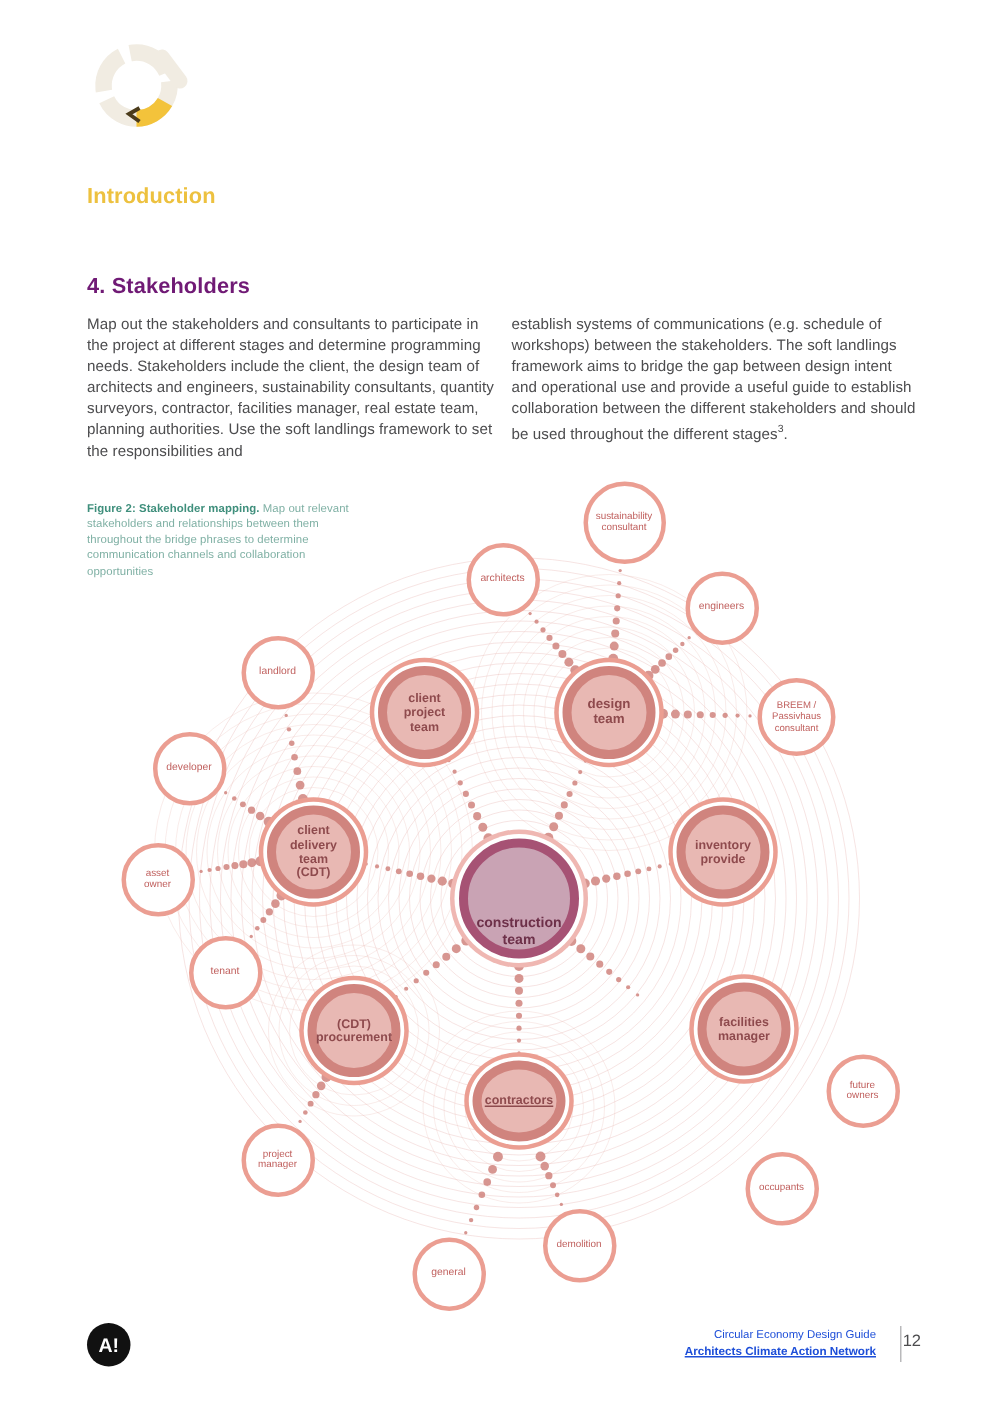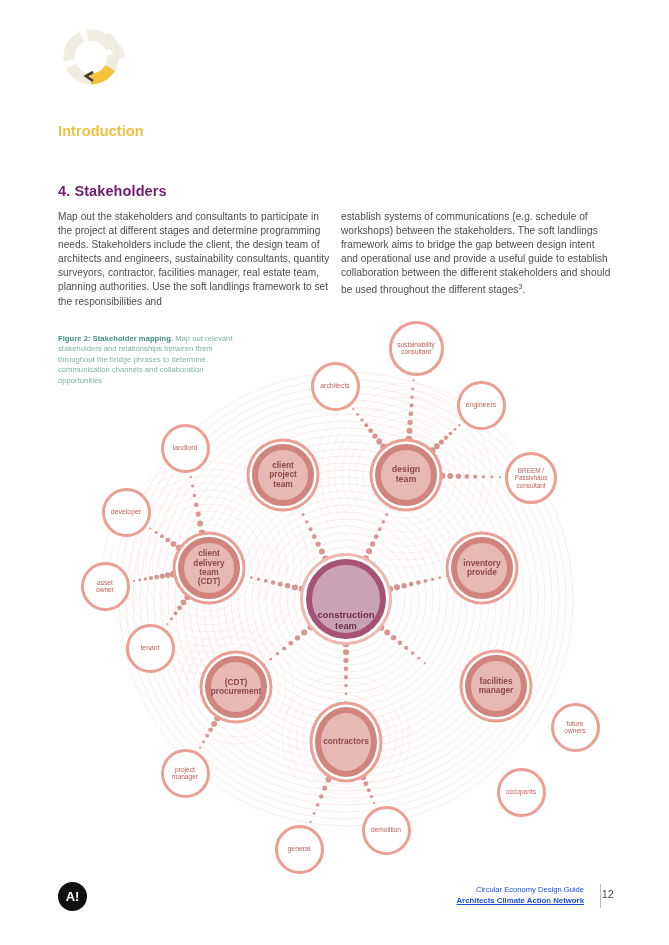--- a/index.html
+++ b/index.html
@@ -341,21 +341,21 @@
 provide</span>
         </div>
         <div class="node mid" style="left: 205px; top: 356px; width: 62px; height: 62px; font-size: 8.3px;">
           <span style="white-space: pre-line;">(CDT)
 procurement</span>
         </div>
         <div class="node mid" style="left: 422px; top: 355px; width: 62px; height: 62px; font-size: 8.3px; margin-left: 43px;">
           <span style="white-space: pre-line;">facilities
 manager</span>
         </div>
-        <div class="node mid" style="left: 315px; top: 407px; width: 62px; height: 70px; font-size: 8.3px;">
+        <div class="node mid" style="left: 315px; top: 407px; width: 62px; height: 54px; font-size: 8.3px; text-decoration: underline;">
           <span style="white-space: pre-line;">contractors</span>
         </div>
         <div class="node ring" style="left: 388.5px; top: 20.5px; width: 55px; height: 55px; font-size: 6.6px;">
           <span style="white-space: pre-line;">sustainability
 consultant</span>
         </div>
         <div class="node ring" style="left: 310.5px; top: 61.5px; width: 49px; height: 49px; font-size: 6.9px;">
           <span style="white-space: pre-line;">architects</span>
         </div>
         <div class="node ring" style="left: 456.5px; top: 80.5px; width: 49px; height: 49px; font-size: 6.9px;">

